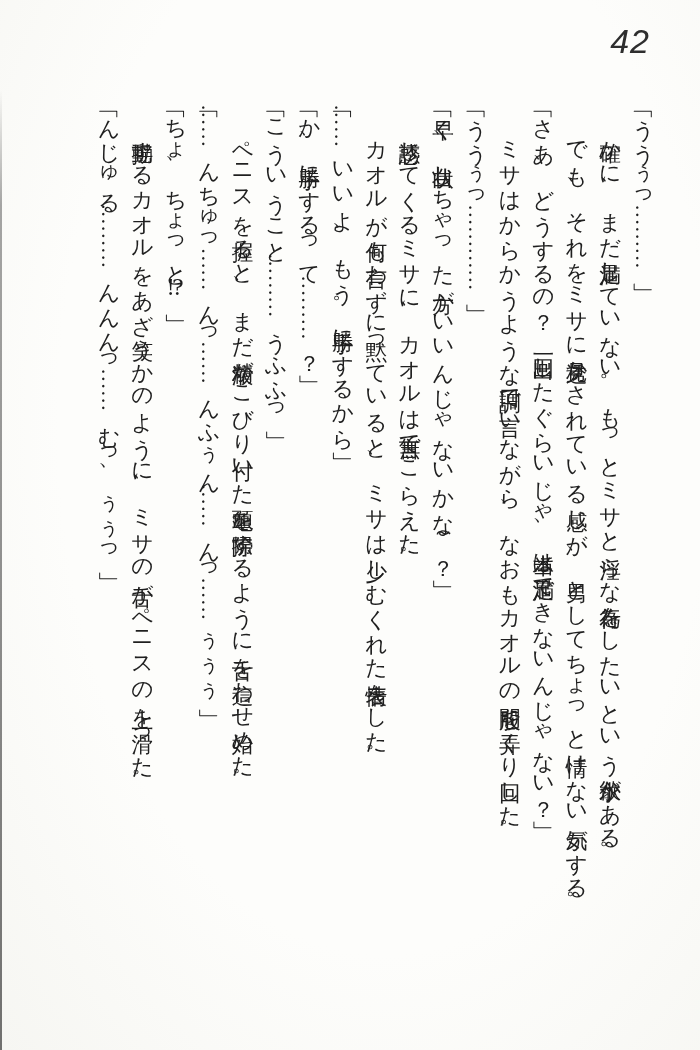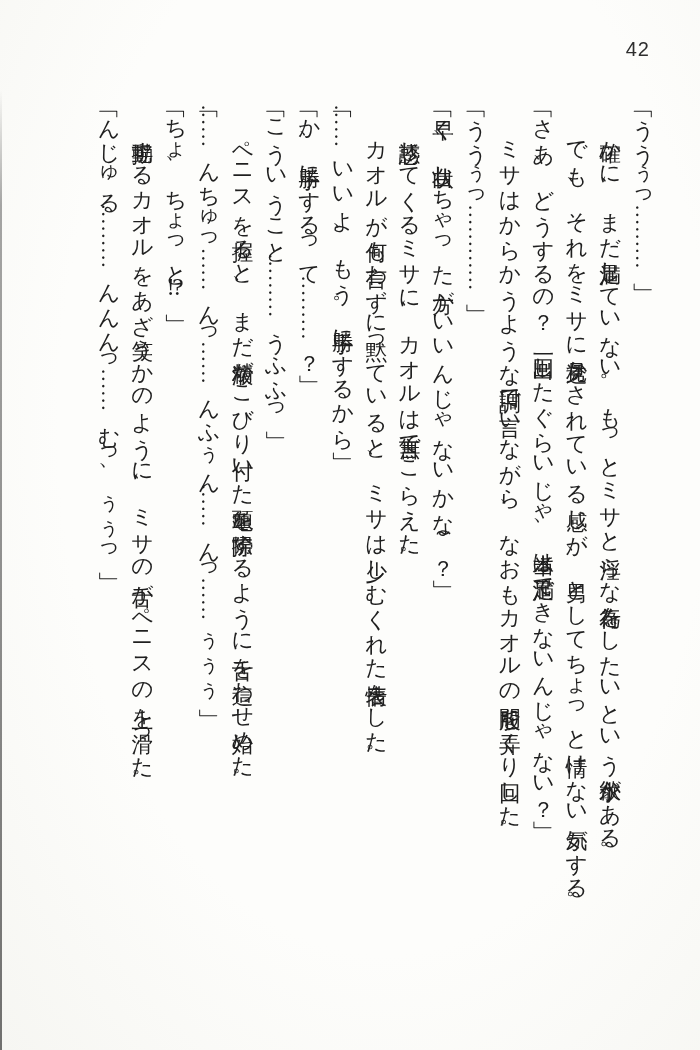--- a/index.html
+++ b/index.html
@@ -14,27 +14,28 @@
     background: #fbfbf8;
     font-family: "Liberation Serif", "DejaVu Serif", serif;
   }
   .page {
     position: absolute;
     inset: 0;
     background: radial-gradient(ellipse at 55% 40%, #fdfdfb 60%, #f6f6f2 100%);
   }
   .page-number {
     position: absolute;
-    top: 38px;
+    top: 22px;
     right: 50px;
     font-family: "Liberation Sans", "DejaVu Sans", sans-serif;
-    font-size: 20px;
+    font-size: 34px;
     font-weight: 400;
     color: #2e2e2e;
     letter-spacing: 1px;
+    font-style: italic;
   }
   .text-block {
     position: absolute;
     top: 104px;
     right: 41px;
     height: 852px;
     writing-mode: vertical-rl;
     text-orientation: mixed;
     font-size: 21.7px;
     line-height: 33.4px;

